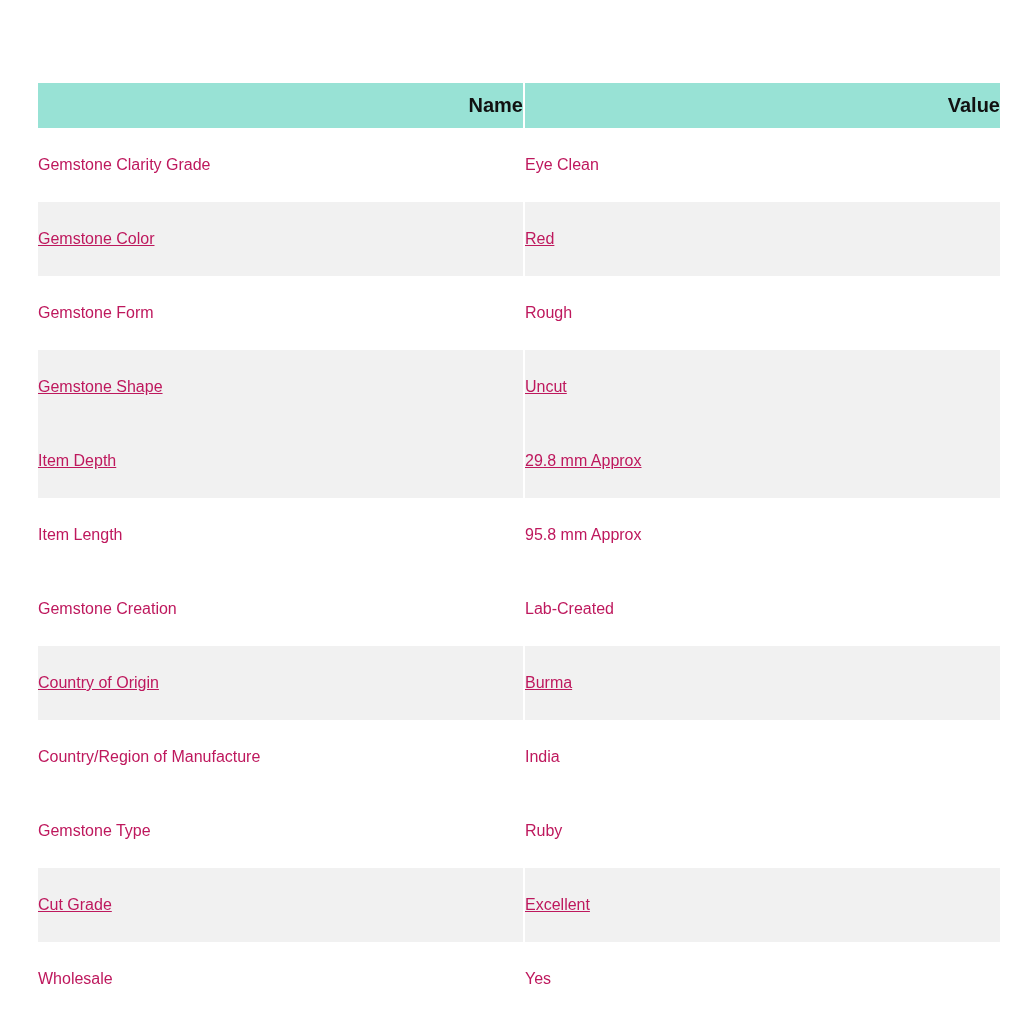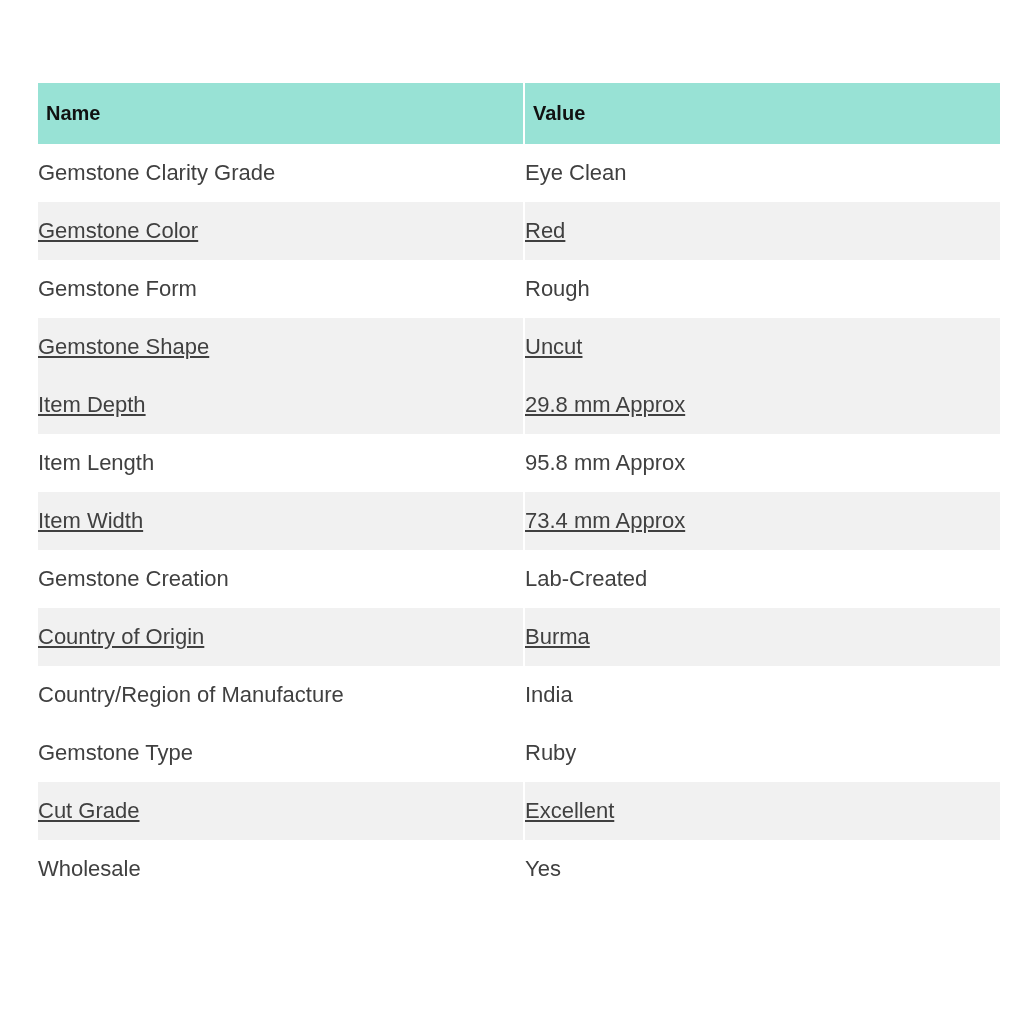--- a/index.html
+++ b/index.html
@@ -27,32 +27,32 @@
     width: 962px;
     border-collapse: collapse;
     table-layout: fixed;
   }
   table.spec-table col.col-name { width: 486px; }
   table.spec-table col.col-value { width: 476px; }
 
   table.spec-table th {
     background: var(--header-bg);
     height: 45px;
-    text-align: left;
+    text-align: right;
     font-size: 20px;
     font-weight: 700;
     color: #111111;
-    padding: 8px;
+    padding: 0;
     vertical-align: middle;
   }
   table.spec-table td {
-    height: 58px;
-    font-size: 22px;
+    height: 74px;
+    font-size: 16px;
     font-weight: 400;
-    color: #404040;
+    color: #be185d;
     padding: 0;
     vertical-align: middle;
     background: #ffffff;
   }
   table.spec-table tr.alt td {
     background: var(--row-alt-bg);
     text-decoration: underline;
   }
   .cell-name {
     padding-left: 34px;
@@ -94,24 +94,20 @@
     <td class="cell-value">Uncut</td>
   </tr>
       <tr class="alt">
     <td class="cell-name">Item Depth</td>
     <td class="cell-value">29.8 mm Approx</td>
   </tr>
       <tr>
     <td class="cell-name">Item Length</td>
     <td class="cell-value">95.8 mm Approx</td>
   </tr>
-      <tr class="alt">
-    <td class="cell-name">Item Width</td>
-    <td class="cell-value">73.4 mm Approx</td>
-  </tr>
       <tr>
     <td class="cell-name">Gemstone Creation</td>
     <td class="cell-value">Lab-Created</td>
   </tr>
       <tr class="alt">
     <td class="cell-name">Country of Origin</td>
     <td class="cell-value">Burma</td>
   </tr>
       <tr>
     <td class="cell-name">Country/Region of Manufacture</td>

